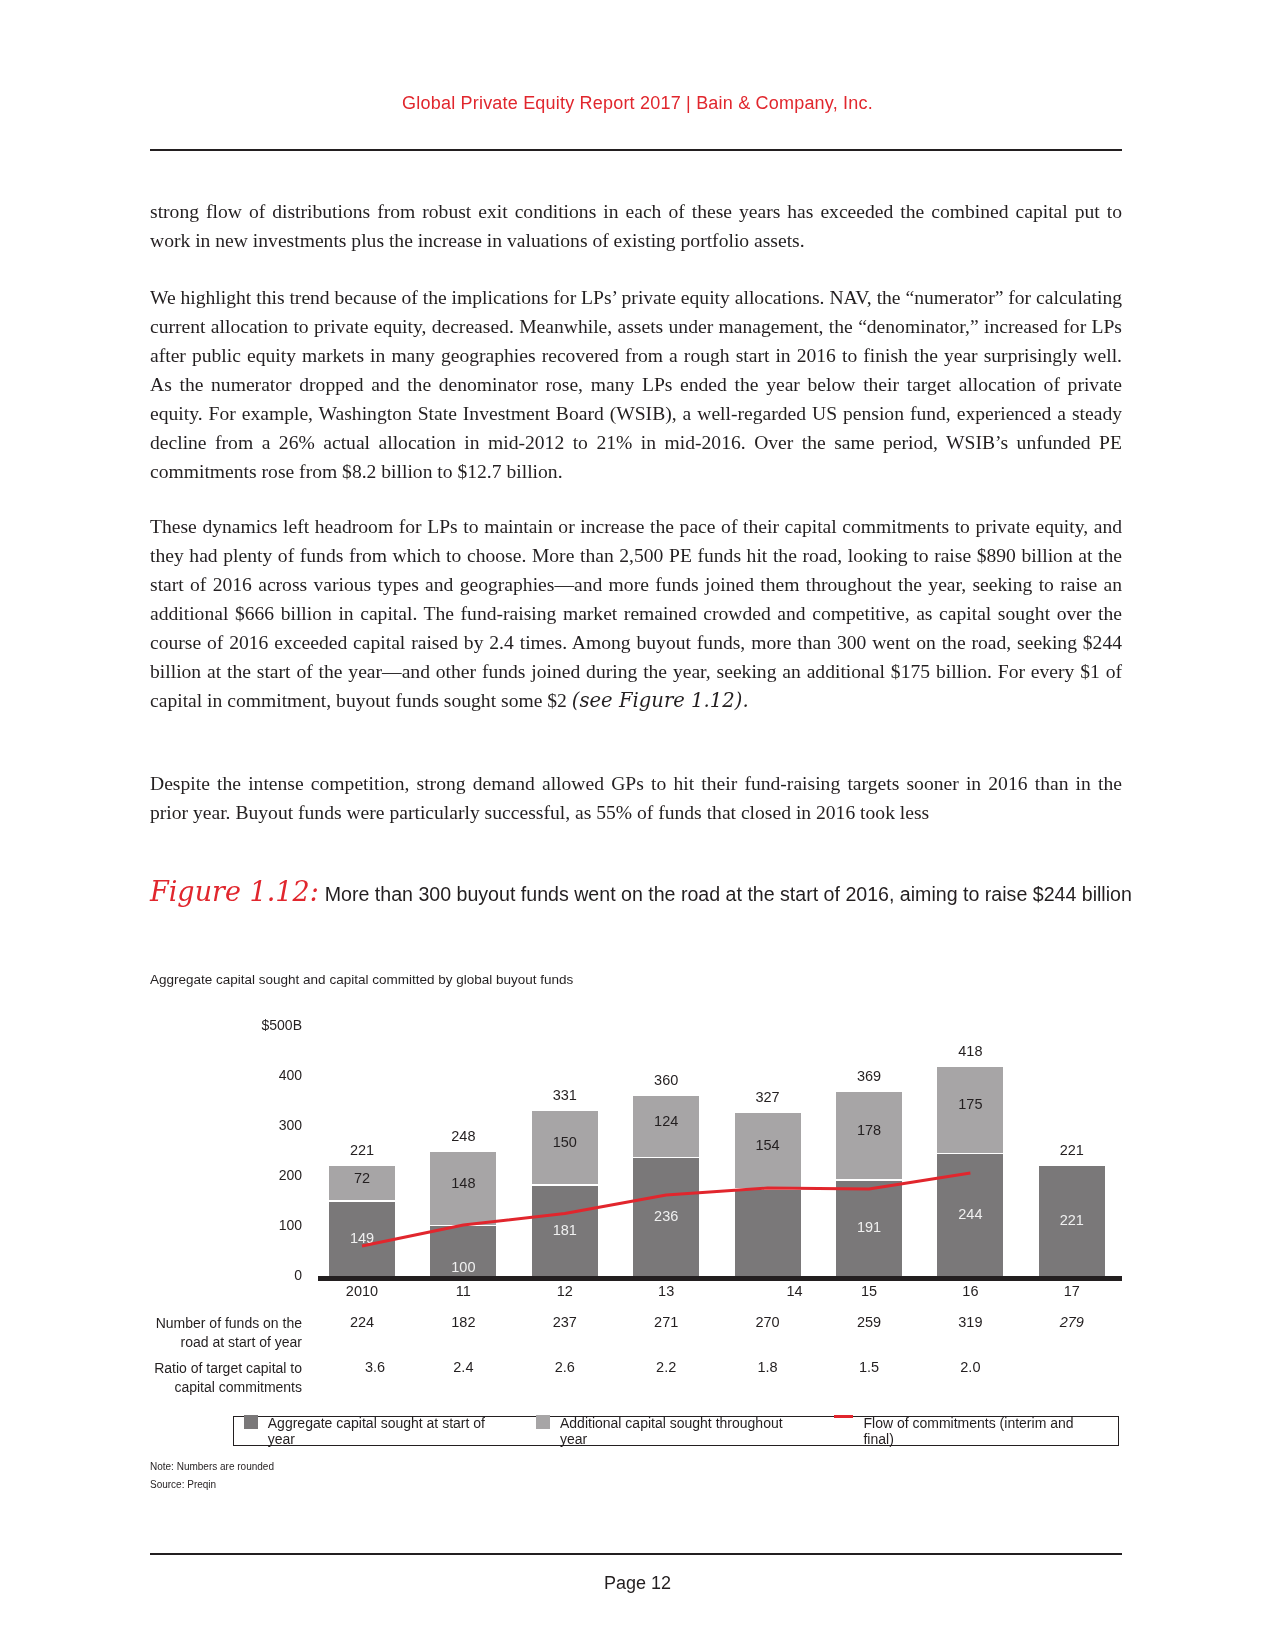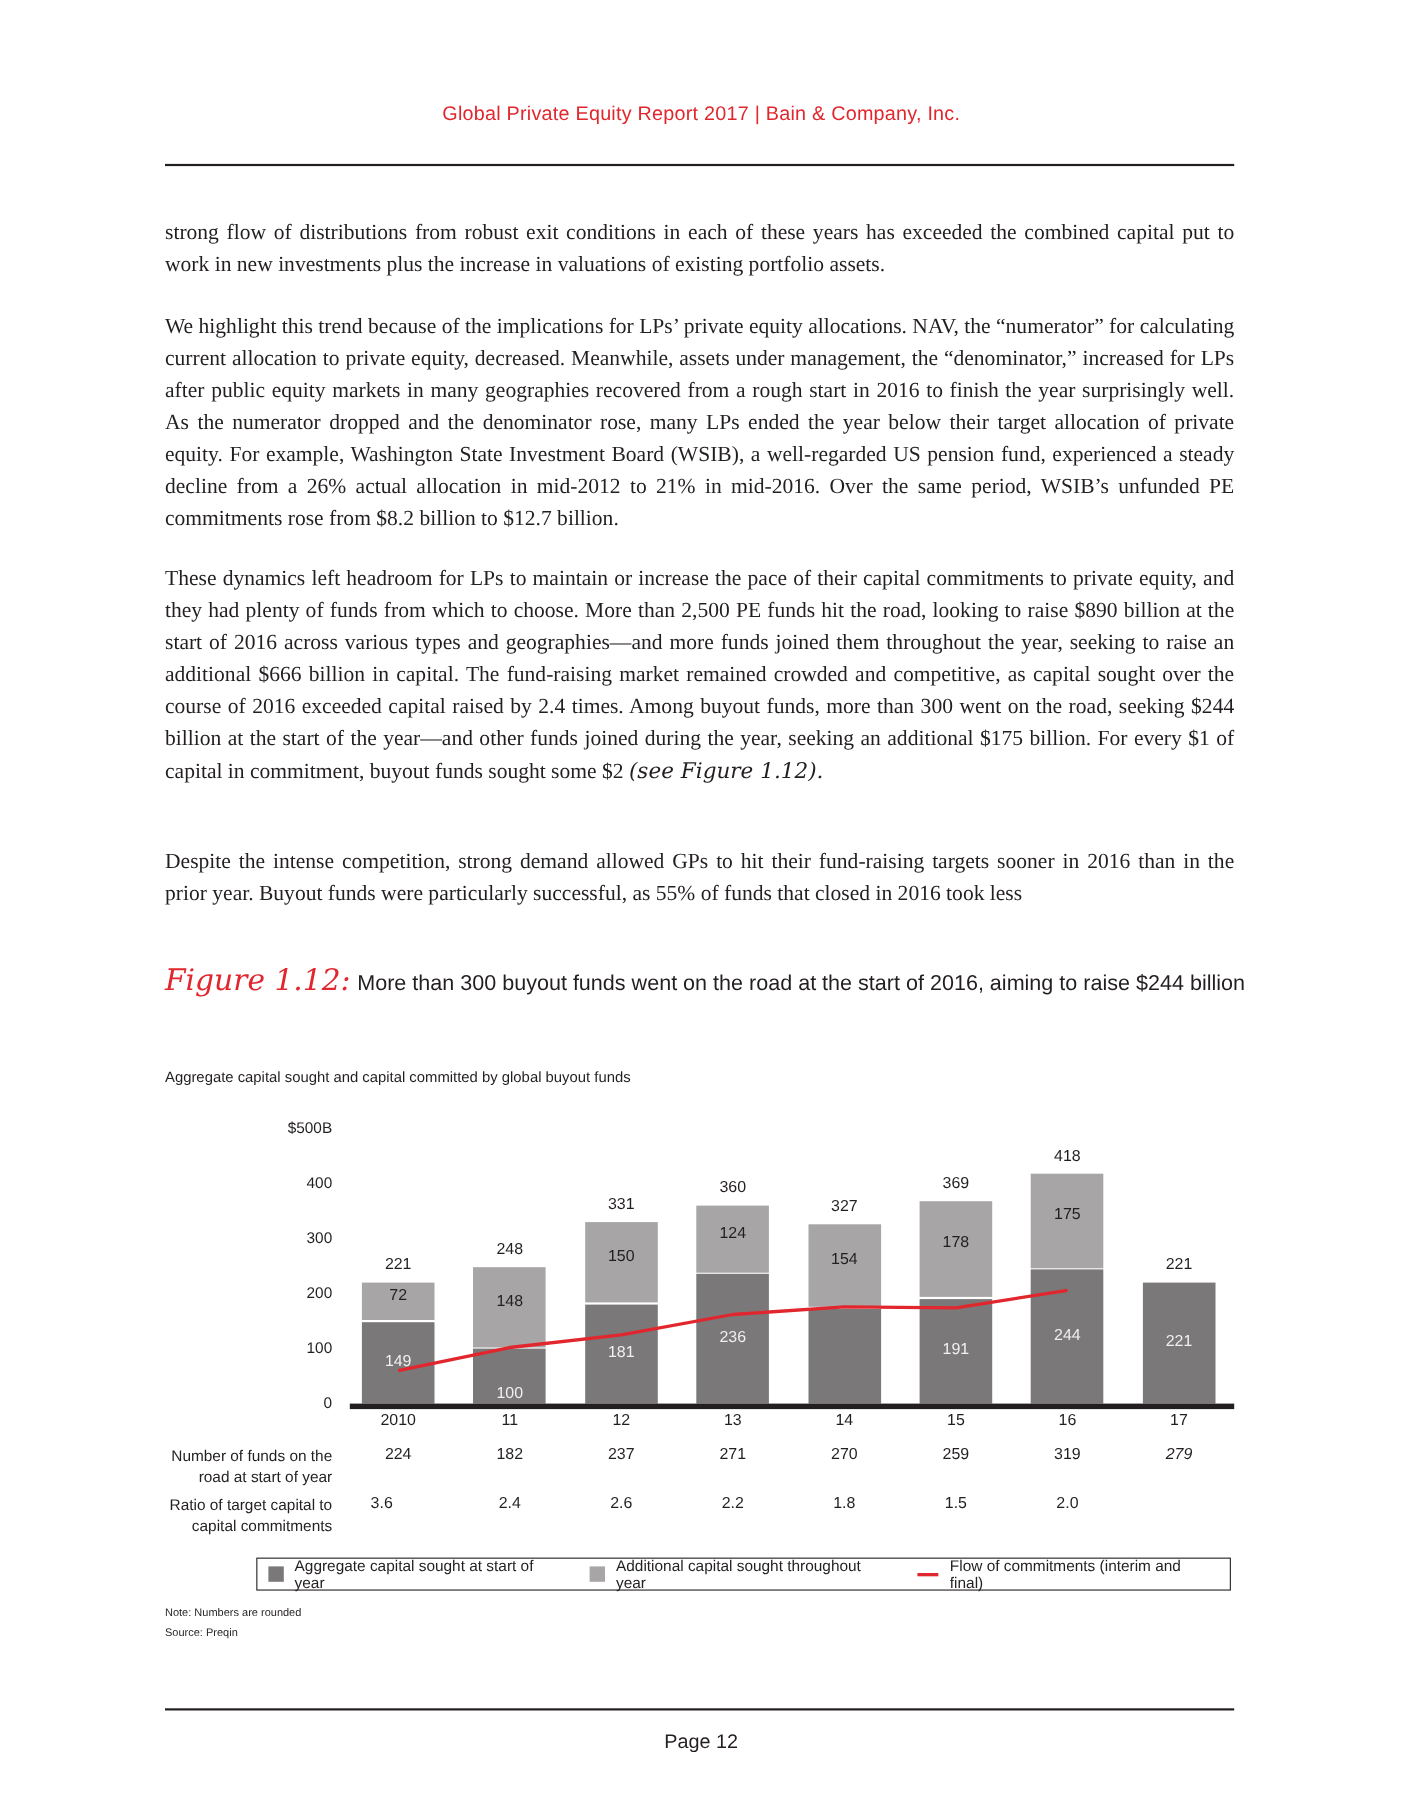--- a/index.html
+++ b/index.html
@@ -17,21 +17,21 @@
   #subtitle{left:150px;top:972px;font-size:13.5px;}
   .ytick{font-size:14px;text-align:right;width:60px;}
   .bar-seg{position:absolute;}
   .bar-label{position:absolute;font-size:14.5px;text-align:center;width:70px;}
   .dark-lbl{color:#f0f0f0;}
   .light-lbl{color:#231f20;}
   .xtick{font-size:14.5px;text-align:center;width:70px;}
   .row-lbl{left:150px;width:152px;text-align:right;font-size:14px;line-height:19px;}
   .row-val{font-size:14.5px;text-align:center;width:70px;}
   #legend{left:233px;top:1416px;width:886px;height:30px;border:1.3px solid #231f20;box-sizing:border-box;font-size:14px;display:flex;align-items:center;}
-  .lg-item{display:flex;align-items:center;margin-left:10px;margin-right:14px;}
+  .lg-item{display:flex;margin-left:10px;margin-right:14px;}
   .sw{width:14px;height:14px;margin-right:10px;}
   .sw-line{width:20px;height:3px;margin-right:10px;}
   .note{left:150px;font-size:10px;}
   #pagenum{left:0;width:1275px;top:1573px;text-align:center;font-size:18px;}
 </style>
 </head>
 <body>
 
 <div id="hdr" class="abs sans">Global Private Equity Report 2017  |  Bain &amp; Company, Inc.</div>
 <div class="abs rule" style="top:149px;"></div>
@@ -53,21 +53,21 @@
     <div class="abs ytick sans" style="left:242px;top:1117px;">300</div>
     <div class="abs ytick sans" style="left:242px;top:1067px;">400</div>
     <div class="abs ytick sans" style="left:242px;top:1017px;">$500B</div>
     <div class="bar-seg" style="left:329px;top:1201.5px;width:66px;height:74.5px;background:#7a7879;"></div>
     <div class="bar-label sans dark-lbl" style="left:327px;top:1229.75px;">149</div>
     <div class="bar-seg" style="left:329px;top:1165.5px;width:66px;height:34.5px;background:#a7a5a6;"></div>
     <div class="bar-label sans light-lbl" style="left:327px;top:1169.5px;">72</div>
     <div class="bar-label sans light-lbl" style="left:327px;top:1141.5px;">221</div>
     <div class="abs xtick sans" style="left:327px;top:1283px;">2010</div>
     <div class="abs row-val sans" style="left:327px;top:1314px;">224</div>
-    <div class="abs row-val sans" style="left:312px;top:1359px;">3.6</div>
+    <div class="abs row-val sans" style="left:340px;top:1359px;">3.6</div>
     <div class="bar-seg" style="left:430.4px;top:1226px;width:66px;height:50px;background:#7a7879;"></div>
     <div class="bar-label sans dark-lbl" style="left:428.4px;top:1259px;">100</div>
     <div class="bar-seg" style="left:430.4px;top:1152px;width:66px;height:72.5px;background:#a7a5a6;"></div>
     <div class="bar-label sans light-lbl" style="left:428.4px;top:1175px;">148</div>
     <div class="bar-label sans light-lbl" style="left:428.4px;top:1128px;">248</div>
     <div class="abs xtick sans" style="left:428.4px;top:1283px;">11</div>
     <div class="abs row-val sans" style="left:428.4px;top:1314px;">182</div>
     <div class="abs row-val sans" style="left:428.4px;top:1359px;">2.4</div>
     <div class="bar-seg" style="left:531.8px;top:1185.5px;width:66px;height:90.5px;background:#7a7879;"></div>
     <div class="bar-label sans dark-lbl" style="left:529.8px;top:1221.75px;">181</div>
@@ -83,21 +83,21 @@
     <div class="bar-label sans light-lbl" style="left:631.2px;top:1113px;">124</div>
     <div class="bar-label sans light-lbl" style="left:631.2px;top:1072px;">360</div>
     <div class="abs xtick sans" style="left:631.2px;top:1283px;">13</div>
     <div class="abs row-val sans" style="left:631.2px;top:1314px;">271</div>
     <div class="abs row-val sans" style="left:631.2px;top:1359px;">2.2</div>
     <div class="bar-seg" style="left:734.6px;top:1189.5px;width:66px;height:86.5px;background:#7a7879;"></div>
     <div class="bar-label sans dark-lbl" style="left:732.6px;top:1164px;">173</div>
     <div class="bar-seg" style="left:734.6px;top:1112.5px;width:66px;height:75.5px;background:#a7a5a6;"></div>
     <div class="bar-label sans light-lbl" style="left:732.6px;top:1137px;">154</div>
     <div class="bar-label sans light-lbl" style="left:732.6px;top:1088.5px;">327</div>
-    <div class="abs xtick sans" style="left:732.6px;top:1283px;">14</div>
+    <div class="abs xtick sans" style="left:732.6px;top:1283px;text-align:right;">14</div>
     <div class="abs row-val sans" style="left:732.6px;top:1314px;">270</div>
     <div class="abs row-val sans" style="left:732.6px;top:1359px;">1.8</div>
     <div class="bar-seg" style="left:836px;top:1180.5px;width:66px;height:95.5px;background:#7a7879;"></div>
     <div class="bar-label sans dark-lbl" style="left:834px;top:1219.25px;">191</div>
     <div class="bar-seg" style="left:836px;top:1091.5px;width:66px;height:87.5px;background:#a7a5a6;"></div>
     <div class="bar-label sans light-lbl" style="left:834px;top:1122px;">178</div>
     <div class="bar-label sans light-lbl" style="left:834px;top:1067.5px;">369</div>
     <div class="abs xtick sans" style="left:834px;top:1283px;">15</div>
     <div class="abs row-val sans" style="left:834px;top:1314px;">259</div>
     <div class="abs row-val sans" style="left:834px;top:1359px;">1.5</div>

